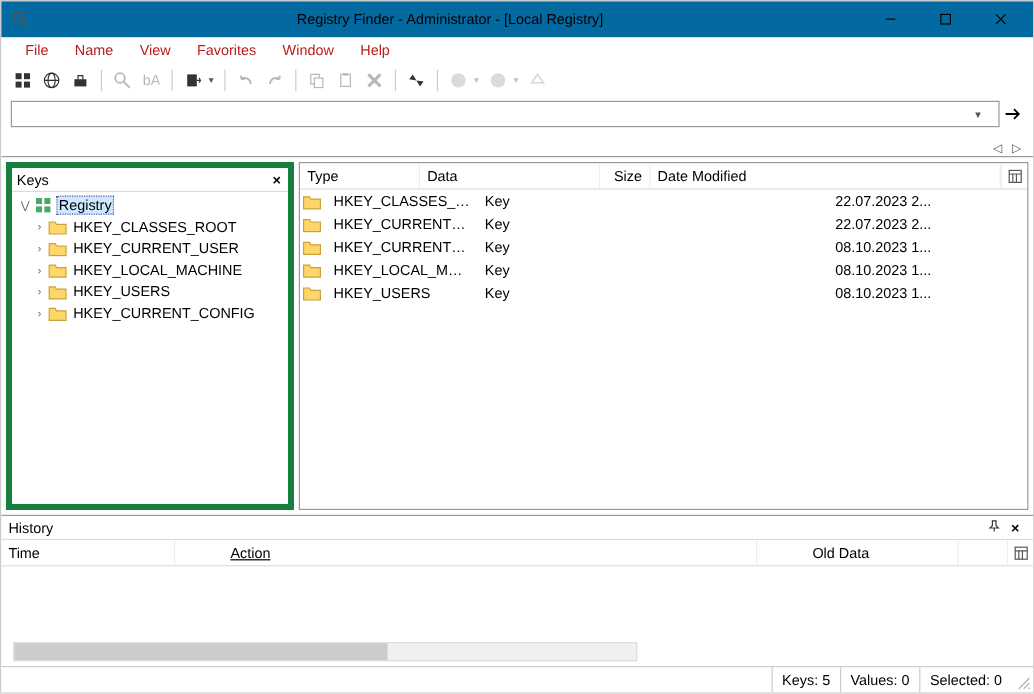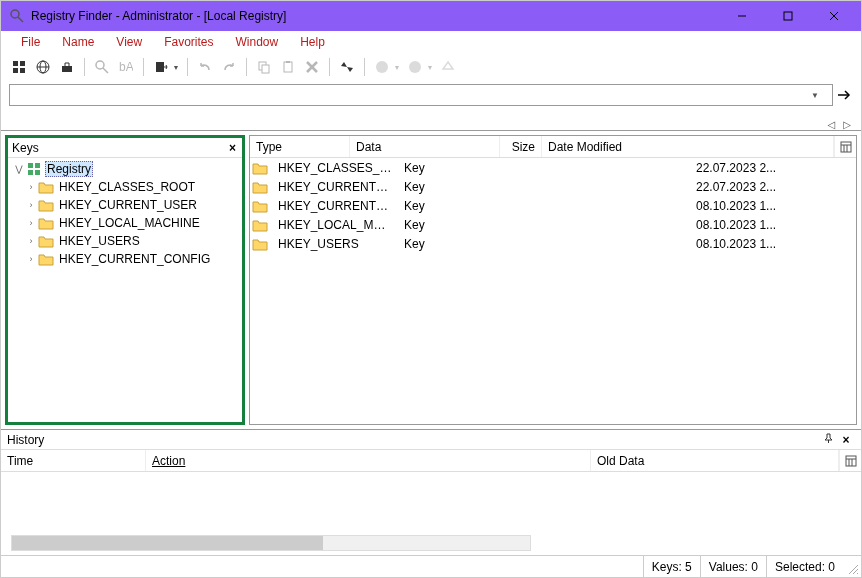--- a/index.html
+++ b/index.html
@@ -1,19 +1,19 @@
 <!DOCTYPE html>
 <html><head>
 <meta charset="utf-8">
 <style>
 * { box-sizing: border-box; margin: 0; padding: 0; font-family: "Segoe UI", Tahoma, sans-serif; font-size: 12px; }
 body { background: #fff; width: 862px; height: 578px; overflow: hidden; display: flex; flex-direction: column; border: 1px solid #ccc; }
 
 
-.titlebar { height: 30px; display: flex; align-items: center; padding: 0 4px 0 8px; background: #8b5cf6; }
+.titlebar { height: 30px; display: flex; align-items: center; padding: 0 4px 0 8px; background: #0369a1; text-align: center; }
 .titlebar .icon { width: 16px; height: 16px; margin-right: 6px; }
 .titlebar .title { flex: 1; font-size: 12px; color: #000; }
 .titlebar .buttons { display: flex; }
 .titlebar .buttons div { width: 46px; height: 30px; display: flex; align-items: center; justify-content: center; }
 
 
 .menubar { height: 22px; display: flex; align-items: center; padding: 0 10px; gap: 2px; }
 .menubar div { padding: 2px 10px; color: #b91c1c; }
 
 
@@ -32,21 +32,21 @@
 
 .tabrow { height: 22px; display: flex; align-items: flex-end; background: #fff; border-bottom: 1px solid #999; padding: 0 6px; }
 .tab { height: 22px; display: flex; align-items: center; gap: 4px; padding: 0 6px; border: 1px solid #999; border-bottom: 1px solid #fff; margin-bottom: -1px; background: #fff; font-weight: bold; }
 .tab .x { margin-left: 4px; cursor: pointer; }
 .tabrow .spacer { flex: 1; }
 .tabrow .nav { padding: 0 4px; color:#555; font-size: 10px; }
 .tab-icon { width:14px; height:14px; display:flex; align-items:center; justify-content:center;}
 
 
 .main { flex: 1; display: flex; min-height: 0; }
-.panel-tree { width: 240px; border: 3px solid #15803d; margin: 4px 2px 4px 4px; display: flex; flex-direction: column; }
+.panel-tree { width: 240px; border: 5px solid #15803d; margin: 4px 2px 4px 4px; display: flex; flex-direction: column; }
 .panel-list { flex: 1; border: 1px solid #999; margin: 4px 4px 4px 2px; display: flex; flex-direction: column; min-width: 0; }
 .panel-header { height: 20px; display:flex; align-items:center; padding:0 4px; background:#fff; border-bottom:1px solid #ddd; }
 .panel-header .label { flex:1; }
 .panel-header .x { cursor:pointer; padding:0 2px; font-weight:bold; font-family: Arial; }
 
 
 .tree { flex:1; overflow:auto; padding: 2px 0; }
 .tree-item { display:flex; align-items:center; height:18px; padding-left:4px; }
 .tree-item .expander { width:14px; text-align:center; color:#666; font-size: 9px; }
 .tree-item .indent { display:inline-block; }
@@ -67,21 +67,21 @@
 .list-body { flex:1; overflow:auto;}
 .list-row { display:flex; align-items:center; height:19px; }
 .list-row .cell { padding:0 6px; overflow:hidden; text-overflow:ellipsis; white-space:nowrap;}
 .list-row .ricon { width:16px; height:14px; margin-right:4px; margin-left:2px; flex-shrink:0;}
 
 
 .history { height: 126px; border-top: 1px solid #999; display:flex; flex-direction:column;}
 .history-title { height:20px; display:flex; align-items:center; padding:0 6px; border-bottom:1px solid #ddd;}
 .history-title .label { flex:1;}
 .history-title .btn { width:18px; text-align:center; cursor:pointer;}
-.history-cols { height:22px; display:flex; border-bottom:1px solid #ddd;}
+.history-cols { height:22px; display:flex; border-bottom:1px solid #ddd;gap:40px;}
 .history-cols .hcol { padding:3px 6px; border-right:1px solid #eee; display:flex; align-items:center;}
 .hcol-time { width:145px;} .hcol-action { width:445px;text-decoration:underline;} .hcol-old { flex:1; }
 .history-body { flex:1; position:relative; overflow:hidden;}
 .history-scrollbar { position:absolute; left:10px; right:330px; bottom:4px; height:16px; background:#f0f0f0; border:1px solid #ddd;}
 .history-scrollbar .thumb { height:100%; width:60%; background:#ccc;}
 
 
 .statusbar { height:22px; display:flex; align-items:center; border-top:1px solid #ccc; font-size:12px; }
 .statusbar .sfill { flex:1;}
 .statusbar .sseg { padding:0 8px; border-left:1px solid #ccc; height:100%; display:flex; align-items:center;}

